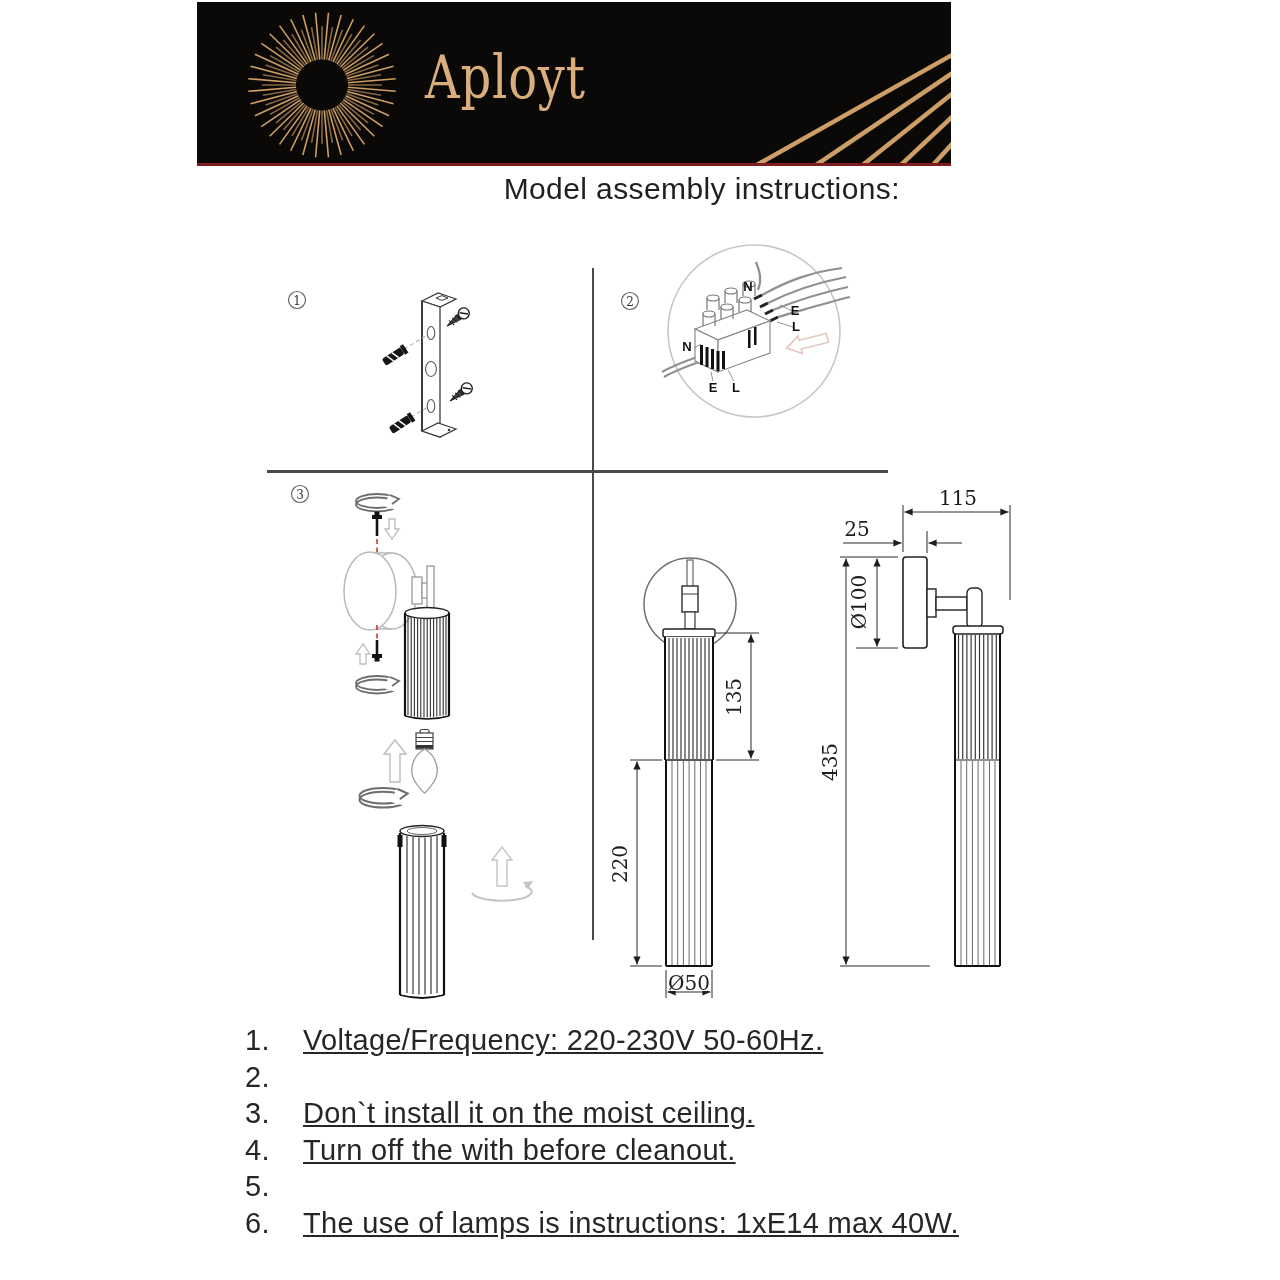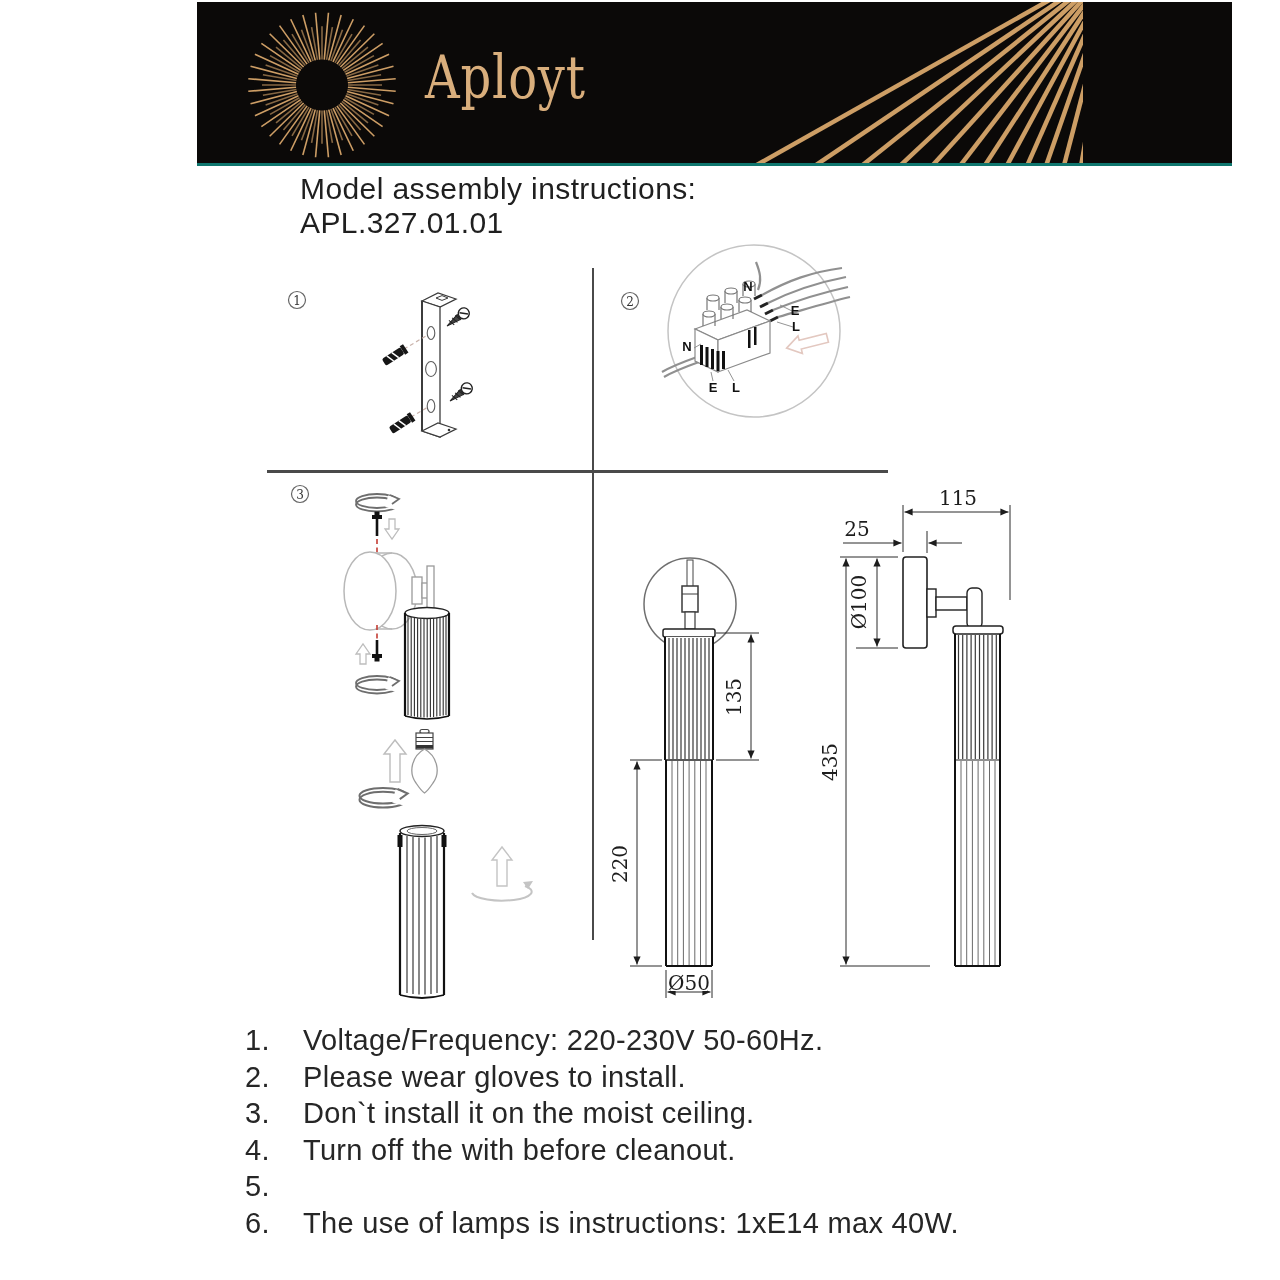--- a/index.html
+++ b/index.html
@@ -1,32 +1,32 @@
 <!DOCTYPE html>
 <html><head>
 <meta charset="utf-8">
 <style>
   html,body{margin:0;padding:0;background:#ffffff;}
   .page{position:relative;width:1280px;height:1280px;background:#ffffff;overflow:hidden;
         font-family:"Liberation Sans",sans-serif;}
-  .banner{position:absolute;left:197px;top:2px;width:1035px;height:161px;background:#0b0908;
-          border-bottom:3px solid #0f766e;overflow:hidden;}
+  .banner{position:absolute;left:197px;top:2px;width:754px;height:161px;background:#0b0908;
+          border-bottom:3px solid #7f1d1d;overflow:hidden;}
   .banner svg{position:absolute;left:0;top:0;}
   .brand{position:absolute;left:228px;top:40px;font-family:"DejaVu Serif","Liberation Serif",serif;
          font-size:60px;font-weight:400;color:#d9ae7c;letter-spacing:1px;
          transform:scaleX(0.8);transform-origin:left top;white-space:nowrap;}
-  .title-block{position:absolute;left:300px;top:172px;width:600px;text-align:left;color:#1f1f1f;}
+  .title-block{position:absolute;left:300px;top:172px;width:600px;text-align:right;color:#1f1f1f;}
   .title-line{font-size:30px;line-height:34px;letter-spacing:0.4px;}
   .divider-h{position:absolute;left:267px;top:470px;width:621px;height:2.5px;background:#4a4a4a;}
   .divider-v{position:absolute;left:592px;top:268px;width:2px;height:672px;background:#4a4a4a;}
   .diagram{position:absolute;}
   .instructions{position:absolute;left:243px;top:1024px;width:860px;color:#262626;}
   .instr-row{position:relative;height:36.5px;font-size:29px;letter-spacing:0.3px;}
   .instr-num{position:absolute;left:2px;top:0;}
-  .instr-text{position:absolute;left:60px;top:0;white-space:nowrap;}
+  .instr-text{position:absolute;left:60px;top:0;white-space:nowrap;text-decoration:underline;}
   text{font-family:"Liberation Sans",sans-serif;}
   .dimtxt{font-family:"DejaVu Serif","Liberation Serif",serif;font-size:20px;fill:#1d1d1d;}
   .stepnum{font-family:"DejaVu Serif","Liberation Serif",serif;font-size:12px;fill:#333;}
   .wlabel{font-size:13px;font-weight:bold;fill:#101010;}
 </style>
 </head>
 <body>
 
 <div class="page">
 
@@ -119,21 +119,20 @@
           <line x1="920" y1="-40" x2="583.9461968599079" y2="228.26822658503602" stroke="#d8a66b" stroke-width="4.5" opacity="0.95"></line>
           <line x1="920" y1="-40" x2="563.5138438013321" y2="200.45294849242117" stroke="#d8a66b" stroke-width="4.5" opacity="0.95"></line>
           <line x1="920" y1="-40" x2="545.3780612183186" y2="171.08861405451063" stroke="#d8a66b" stroke-width="4.5" opacity="0.95"></line>
         </g>
     </svg>
     <div class="brand">Aployt</div>
   </div>
 
   <div class="title-block">
     <div class="title-line">Model assembly instructions:</div>
-    <div class="title-line">APL.327.01.01</div>
   </div>
 
   <div class="divider-h"></div>
   <div class="divider-v"></div>
 
   <svg class="diagram" style="left:260px;top:270px" width="330" height="205" viewBox="260 270 330 205">
     <circle cx="297" cy="300" r="8.5" fill="#fff" stroke="#666" stroke-width="1.2"></circle>
     <text x="297" y="304.5" text-anchor="middle" class="stepnum">1</text>
     <g stroke="#3c3c3c" stroke-width="1.3" fill="#fff">
       <path d="M422 301 L438 293 L456 299 L440 307 Z"></path>
@@ -482,21 +481,20 @@
     <text transform="translate(837,762) rotate(-90)" text-anchor="middle" class="dimtxt">435</text>
   </svg>
 
   <div class="instructions">
     <div class="instr-row">
       <span class="instr-num">1.</span>
       <span class="instr-text">Voltage/Frequency: 220-230V 50-60Hz.</span>
     </div>
     <div class="instr-row">
       <span class="instr-num">2.</span>
-      <span class="instr-text">Please wear gloves to install.</span>
     </div>
     <div class="instr-row">
       <span class="instr-num">3.</span>
       <span class="instr-text">Don`t install it on the moist ceiling.</span>
     </div>
     <div class="instr-row">
       <span class="instr-num">4.</span>
       <span class="instr-text">Turn off the with before cleanout.</span>
     </div>
     <div class="instr-row">

